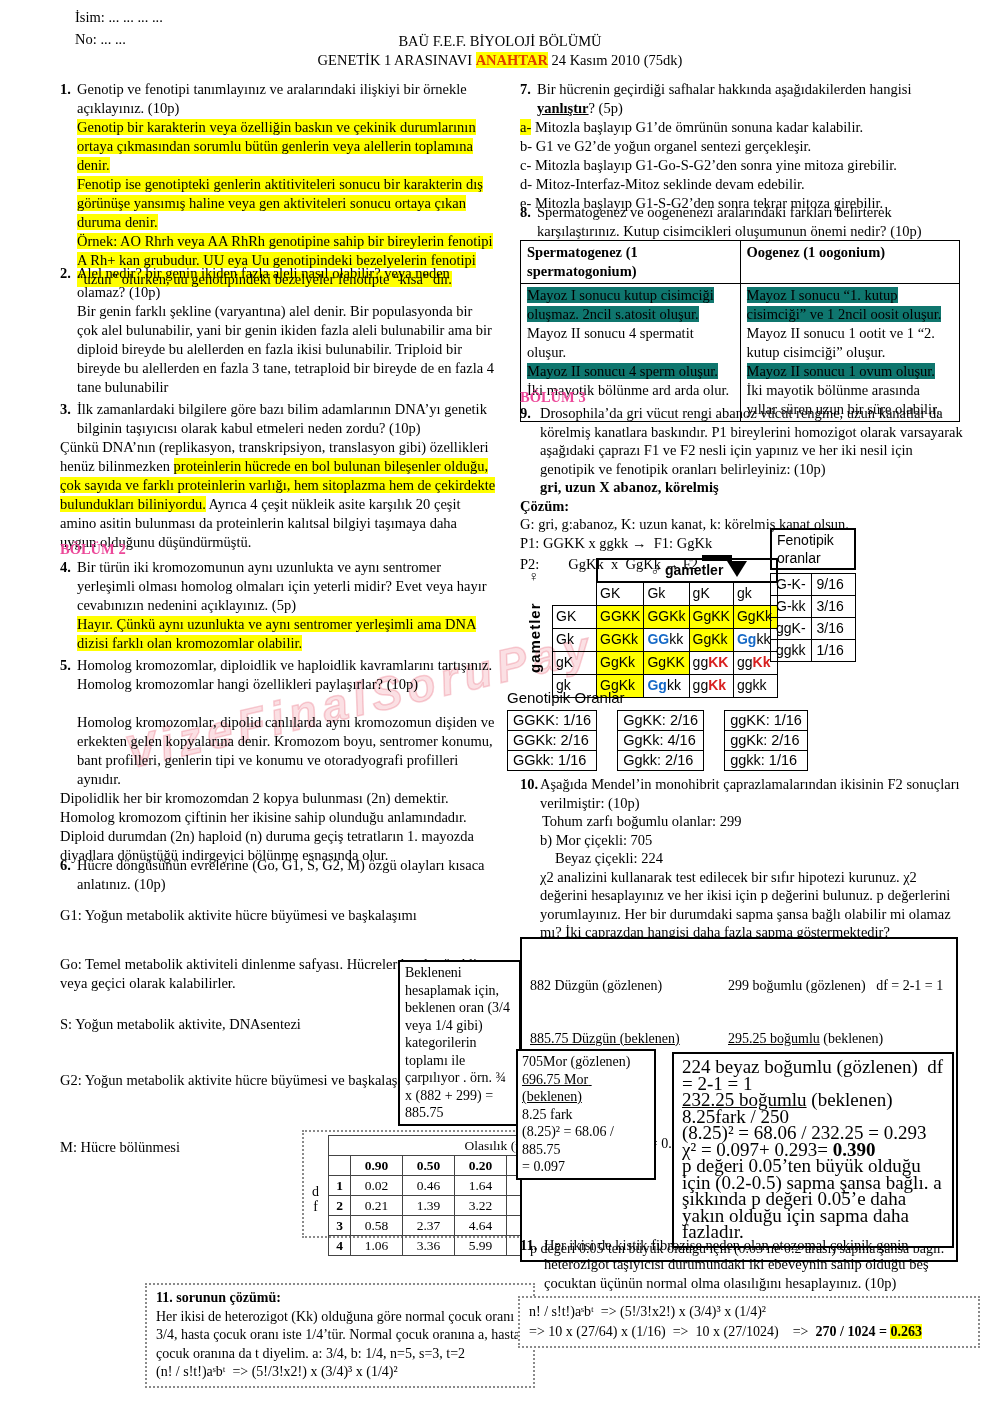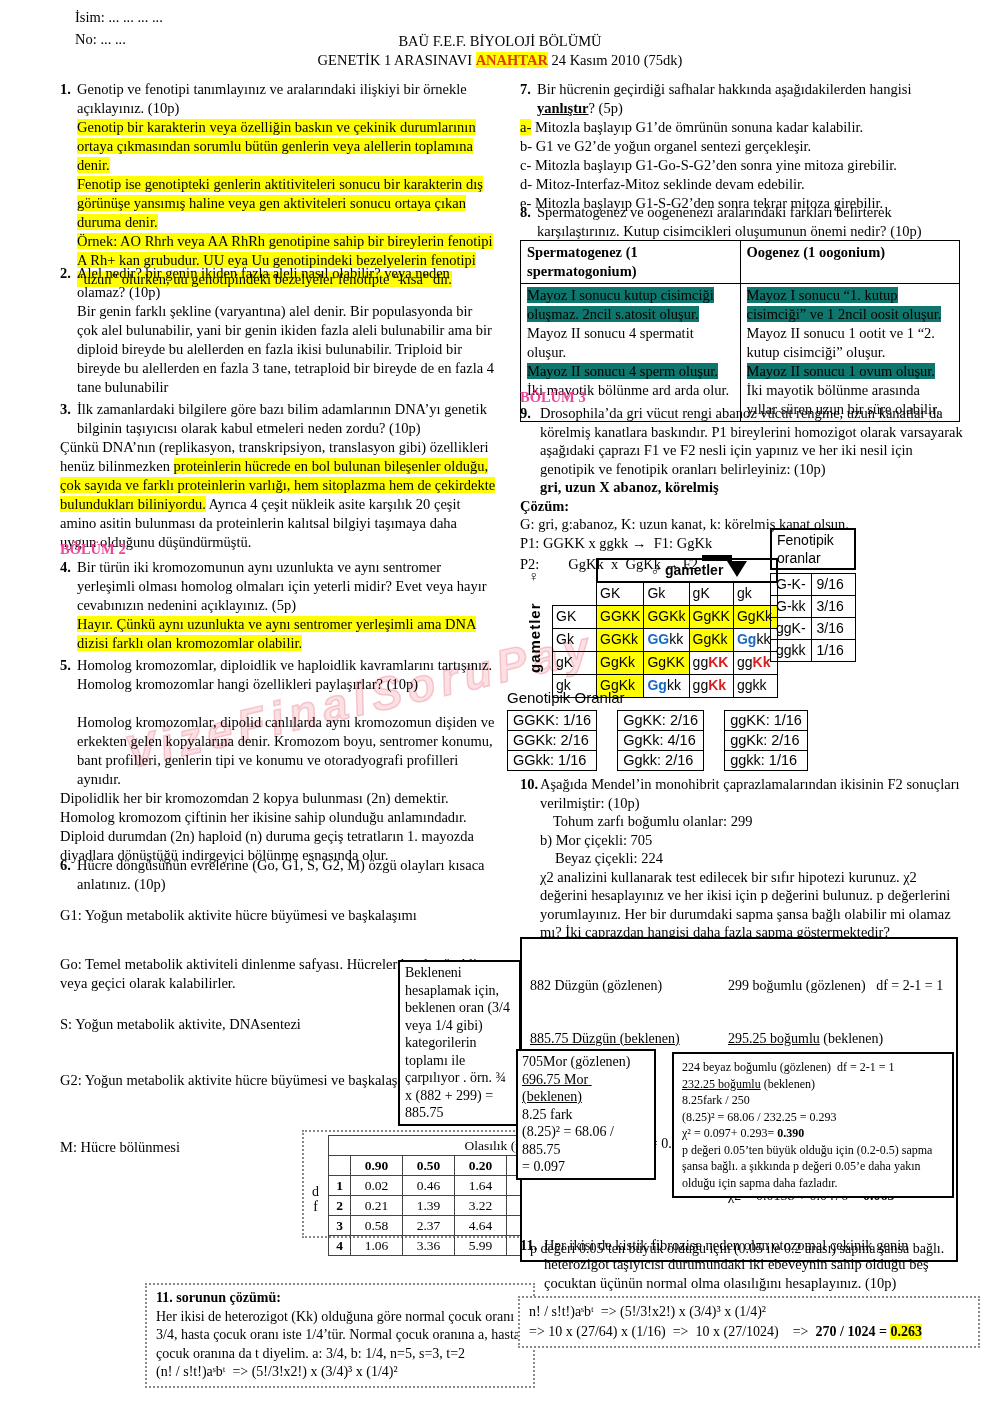--- a/index.html
+++ b/index.html
@@ -365,21 +365,21 @@
             <td>ggkk: 1/16</td>
           </tr>
         </tbody>
       </table>
     </div>
 </div>
 
 <div class="qblock pad20 rcol" style="left:520px;top:775px;line-height:18.5px">
   <span class="qnum">10.</span>
   <div>Aşağıda Mendel’in monohibrit çaprazlamalarından ikisinin F2 sonuçları verilmiştir: (10p)</div>
-  <div style="margin-left:13px">Tohum zarfı boğumlu olanlar: 299</div>
+  <div style="margin-left:2px">Tohum zarfı boğumlu olanlar: 299</div>
   <div>b) Mor çiçekli: 705</div>
   <div style="margin-left:15px">Beyaz çiçekli: 224</div>
   <div>χ2 analizini kullanarak test edilecek bir sıfır hipotezi kurunuz.  χ2 değerini hesaplayınız ve her ikisi için p değerini bulunuz. p değerlerini yorumlayınız. Her bir durumdaki sapma şansa bağlı olabilir mi olamaz mı? İki çaprazdan hangisi daha fazla sapma göstermektedir?</div>
 </div>
 
 <div class="chibox" style="left:520px;top:937px;width:438px">
   <div style="display:flex">
     <div style="width:198px">
       <div>882 Düzgün (gözlenen)</div>
       <div class="ul">885.75 Düzgün (beklenen)</div>
@@ -398,21 +398,21 @@
 </div>
 
 <div class="chibox" style="left:516px;top:1049px;width:140px;padding:2px 4px">
   <div>705Mor (gözlenen)</div>
   <div class="ul">696.75 Mor (beklenen)</div>
   <div>8.25 fark</div>
   <div>(8.25)² = 68.06 / 885.75</div>
   <div>= 0.097</div>
 </div>
 
-<div class="chibox" style="left:672px;top:1052px;width:282px;font-size:12px;line-height:16.5px;padding:5px 8px">
+<div class="chibox" style="left:672px;top:1052px;width:282px;font-size:19px;line-height:16.5px;padding:5px 8px">
   <div>224 beyaz boğumlu (gözlenen)  df = 2-1 = 1</div>
   <div><span class="ul">232.25 boğumlu</span><span> (beklenen)</span></div>
   <div>8.25fark / 250</div>
   <div>(8.25)² = 68.06 / 232.25 = 0.293</div>
   <div><span>χ² = 0.097+ 0.293= </span><span class="b">0.390</span></div>
   <div>p değeri 0.05’ten büyük olduğu için (0.2-0.5) sapma şansa bağlı. a şıkkında p değeri 0.05’e daha yakın olduğu için sapma daha fazladır.</div>
 </div>
 
 <div class="qblock pad24 rcol" style="left:520px;top:1236px">
   <span class="qnum">11.</span>

